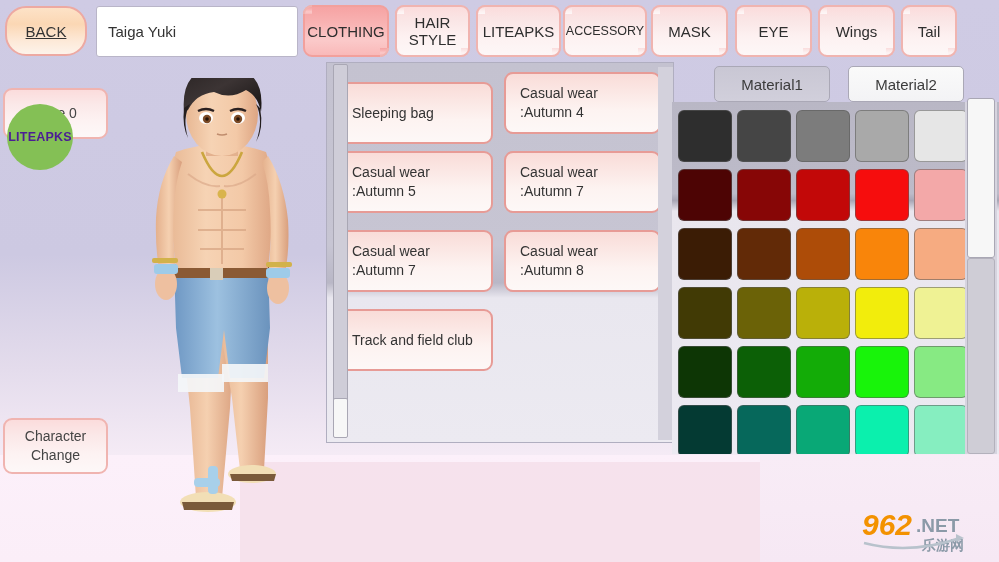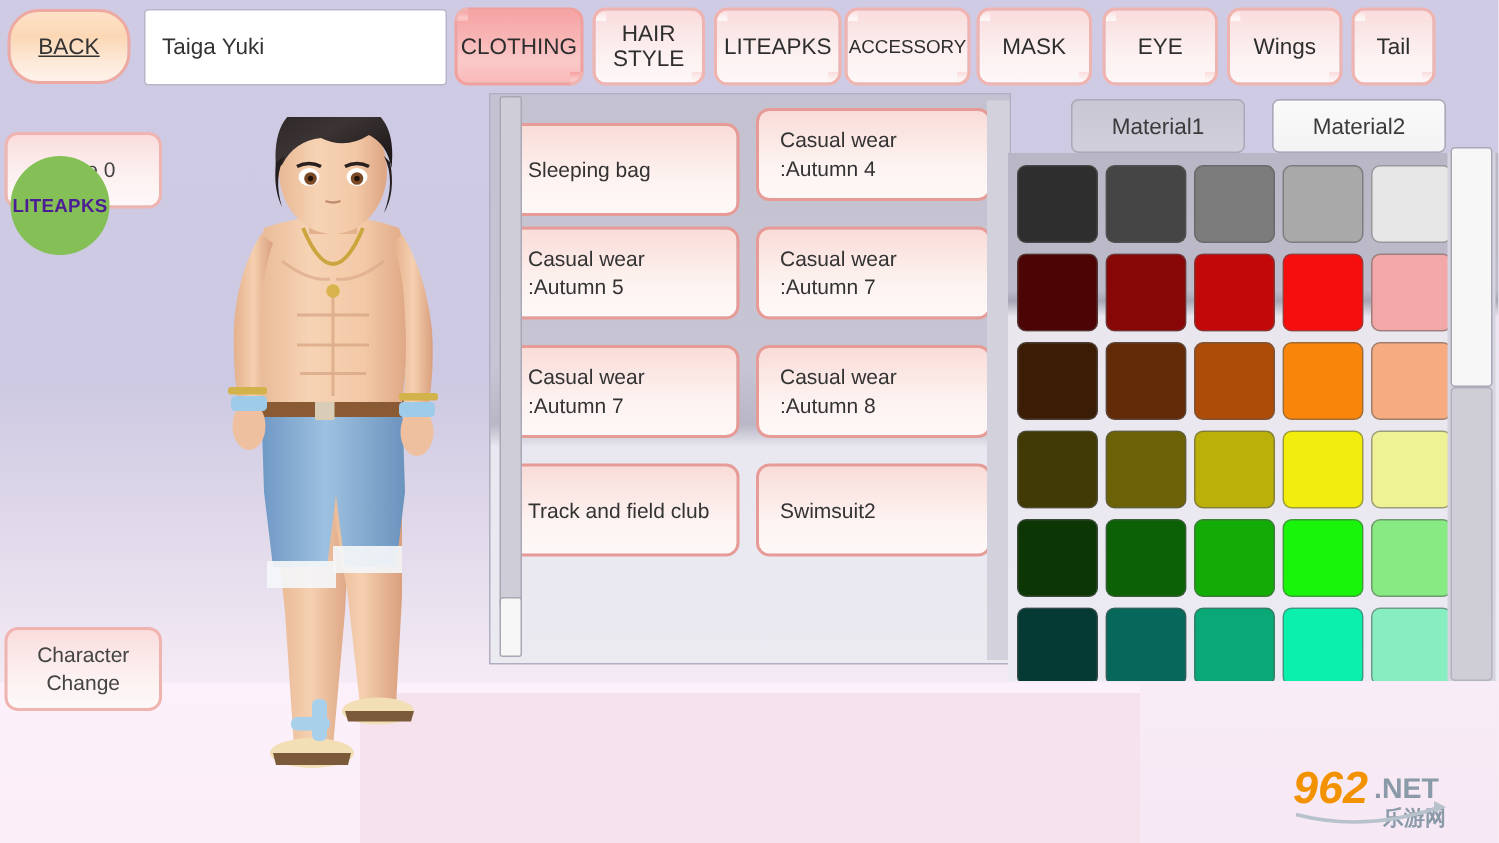--- a/index.html
+++ b/index.html
@@ -286,23 +286,20 @@
         <div class="list-item" style="left: 9px; top: 167px;">
           <span style="white-space: pre-line;">Casual wear
 :Autumn 7</span>
         </div>
         <div class="list-item" style="left: 177px; top: 167px;">
           <span style="white-space: pre-line;">Casual wear
 :Autumn 8</span>
         </div>
         <div class="list-item" style="left: 9px; top: 246px;">
           <span style="white-space: pre-line;">Track and field club</span>
-        </div>
-        <div class="list-item" style="left: 177px; top: 246px;">
-          <span style="white-space: pre-line;">Swimsuit2</span>
         </div>
       </div>
     <div class="list-sb-track"></div>
   </div>
   <div class="list-sb-thumb"></div>
   <div class="list-sb-thumb2"></div>
 
   <div class="mat-tab" id="mat1">Material1</div>
   <div class="mat-tab" id="mat2">Material2</div>
 

